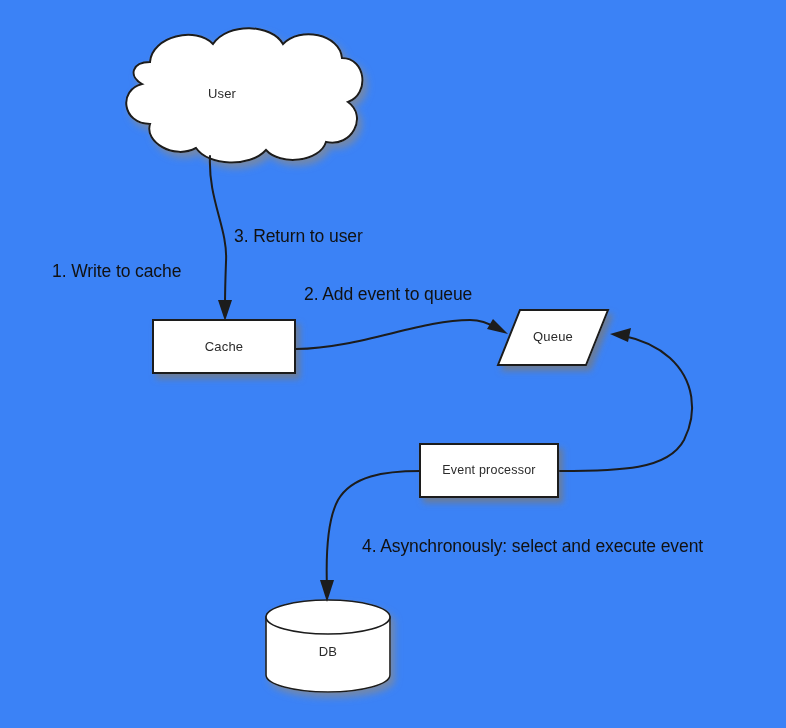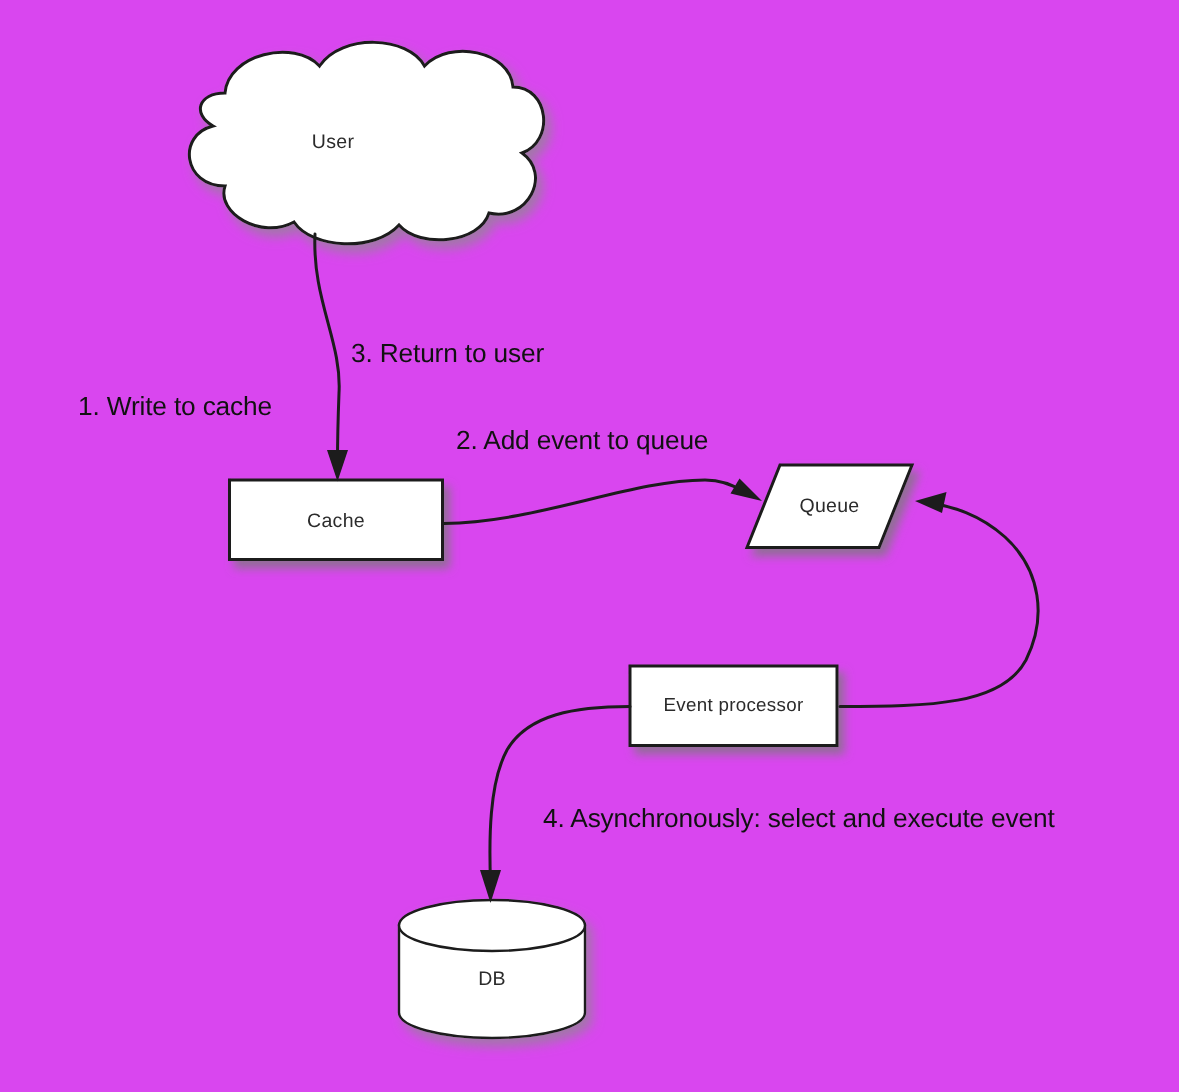--- a/index.html
+++ b/index.html
@@ -9,21 +9,21 @@
     background: #ffffff;
   }
   body {
     font-family: "Liberation Sans", sans-serif;
     color: #1a1a1a;
   }
   #diagram-root {
     position: relative;
     width: 786px;
     height: 728px;
-    background: #d946ef;
+    background: #3b82f6;
     overflow: hidden;
     text-align: center;
   }
   #diagram-svg {
     position: absolute;
     top: 0;
     left: 0;
     width: 786px;
     height: 728px;
   }

